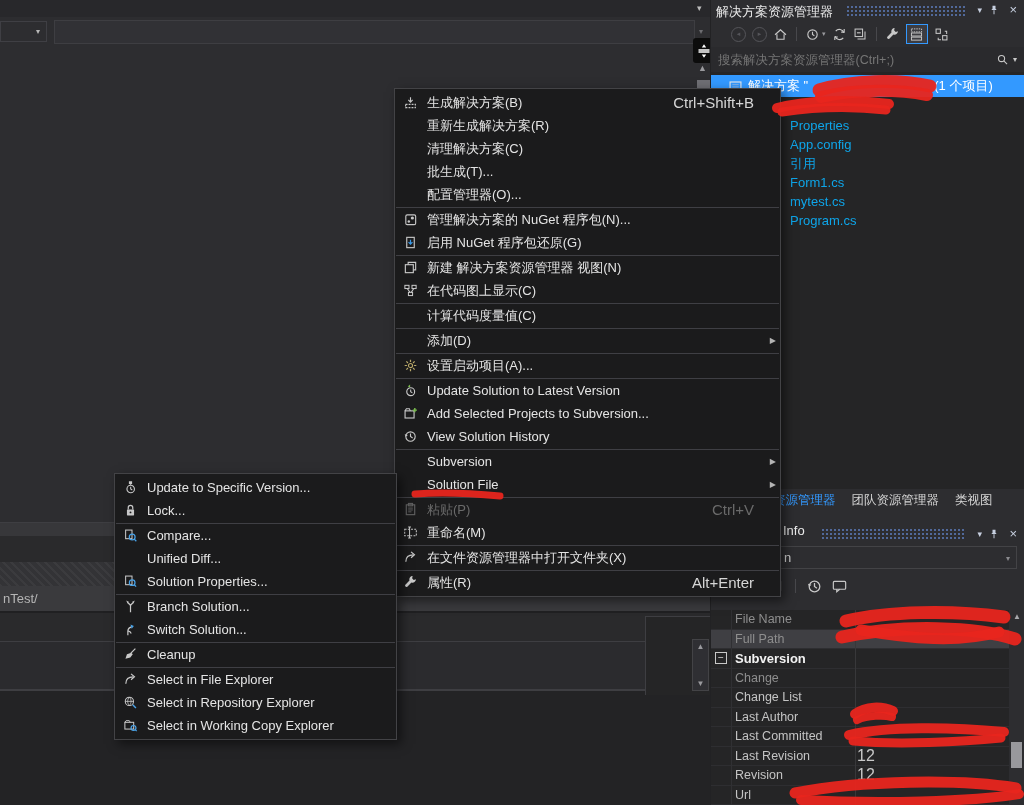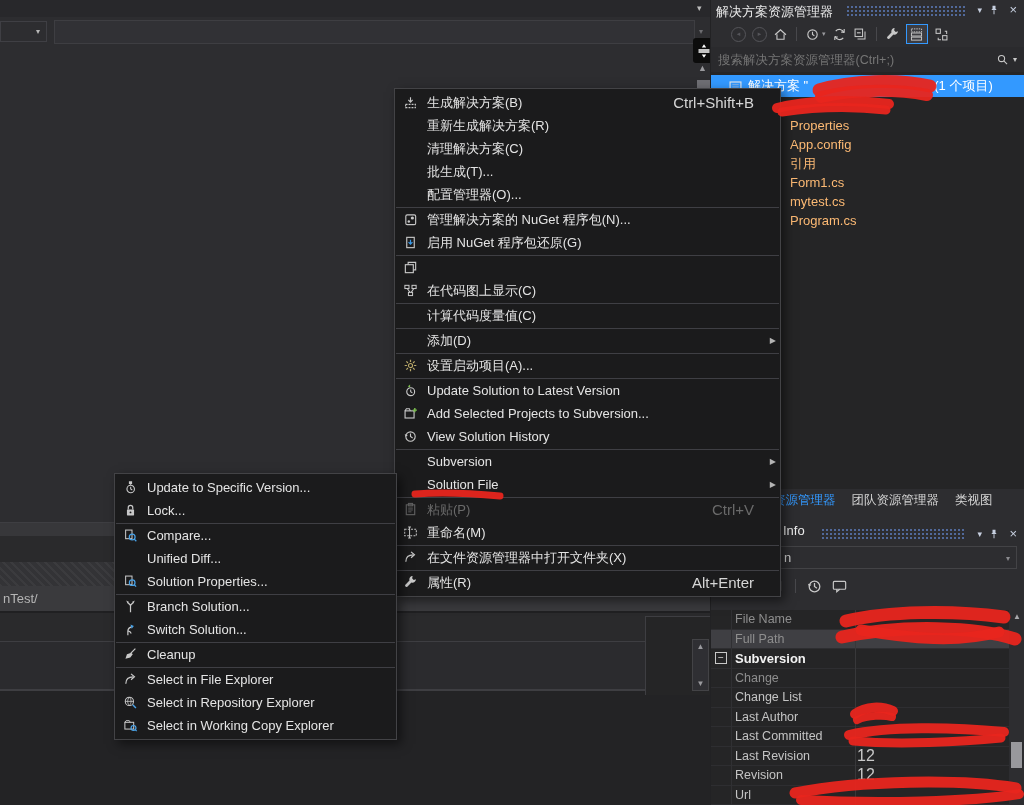--- a/index.html
+++ b/index.html
@@ -47,21 +47,21 @@
 .show-all-box{width:22px;height:20px;border:1px solid var(--selection);background:#3c3c41;display:flex;align-items:center;justify-content:center}
 .se-search{position:absolute;left:0;top:47px;width:313px;height:25px;background:#2a2a2d;display:flex;align-items:center}
 .se-search input{flex:1;background:transparent;border:0;outline:0;color:#8a8a8a;font-size:12.5px;padding-left:7px;font-family:inherit}
 .se-search .mag{margin-right:4px}
 .se-search .s-caret{font-size:8px;color:#c8c8c8;margin-right:7px}
 .se-tree{position:absolute;left:0;top:72px;width:313px;height:417px;background:var(--panel_bg)}
 .sel-row{position:absolute;left:0;top:3px;width:313px;height:22px;background:var(--selection);display:flex;align-items:center;color:#fff;font-size:13px}
 .sel-row .sol-ic{margin-left:17px;margin-right:5px}
 .sel-spacer{display:inline-block;width:126px}
 .tree-list{position:absolute;left:0;top:25px;width:313px}
-.titem{height:19px;line-height:19px;padding-left:79px;font-size:13px;color:#fdba74;white-space:nowrap}
+.titem{height:19px;line-height:19px;padding-left:79px;font-size:13px;color:#0ea5e9;white-space:nowrap}
 .proj-row{height:19px}
 
 .tabs-row{left:711px;top:489px;width:313px;height:23px;background:var(--window_bg);display:flex;padding-left:4px}
 .tab{padding:0 8px;font-size:12.5px;color:#d4d4d4;line-height:23px;white-space:nowrap}
 .tab.active{color:var(--selection)}
 
 .info-panel{left:711px;top:512px;width:313px;height:293px;background:var(--window_bg)}
 .info-title{position:absolute;left:0;top:7px;width:313px;height:23px}
 .info-title .t-text{left:72px;top:4px}
 .info-combo{position:absolute;left:4px;top:34px;width:302px;height:23px;background:#2d2d30;border:1px solid #434346}
@@ -561,20 +561,21 @@
         <span class="mi-short" data-name="menu-shortcut"></span>
         <span class="mi-arrow" data-name="submenu-arrow-icon"></span>
       </div>
       <div class="menu-sep" data-name="menu-separator"></div>
       <div class="mi" data-name="menu-item">
         <span class="mi-ic" data-name="new-view-icon">
           <svg class="ic">
             <use href="#ic-new-view"></use>
           </svg>
         </span>
+        <span class="mi-label">新建 解决方案资源管理器 视图(N)</span>
         <span class="mi-short" data-name="menu-shortcut"></span>
         <span class="mi-arrow" data-name="submenu-arrow-icon"></span>
       </div>
       <div class="mi" data-name="menu-item">
         <span class="mi-ic" data-name="codemap-icon">
           <svg class="ic">
             <use href="#ic-codemap"></use>
           </svg>
         </span>
         <span class="mi-label">在代码图上显示(C)</span>

